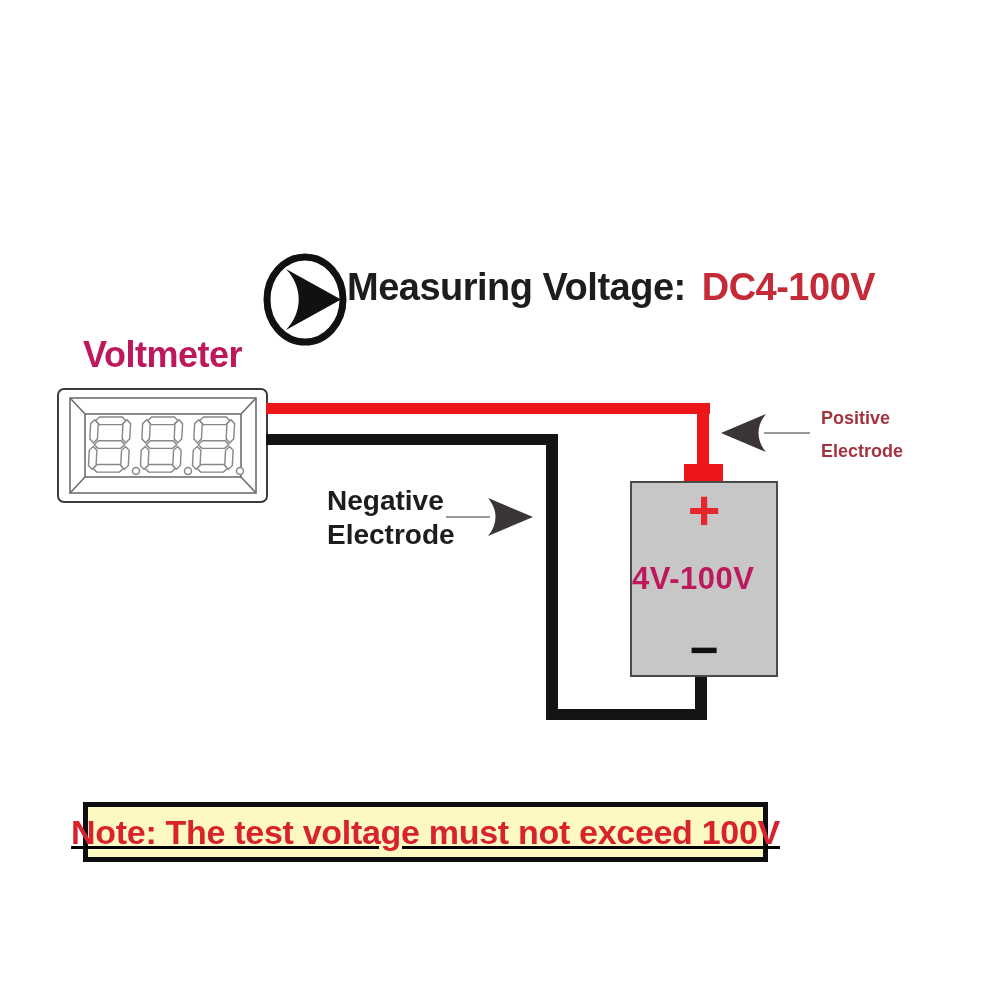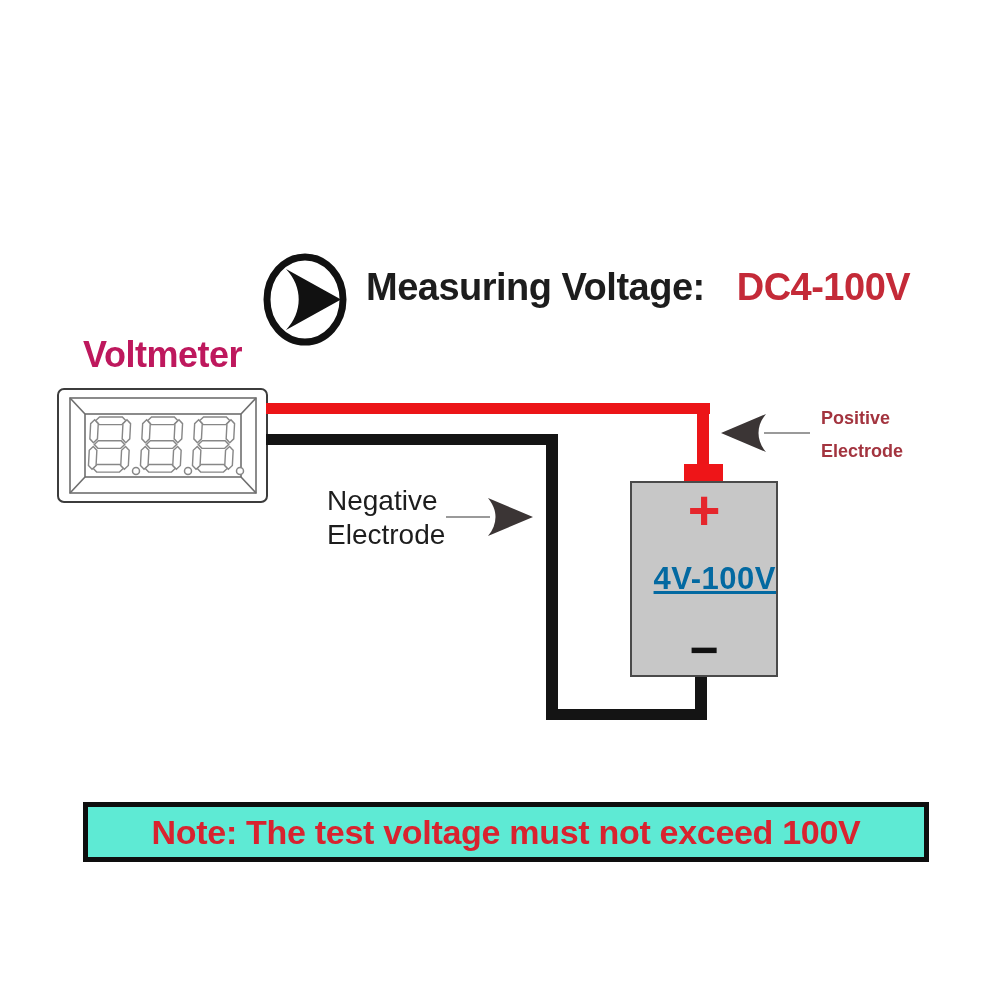--- a/index.html
+++ b/index.html
@@ -3,50 +3,50 @@
 <meta charset="utf-8">
 <style>
   html,body{margin:0;padding:0;background:#ffffff;}
   #canvas{
     position:relative;width:1000px;height:1000px;background:#ffffff;
     font-family:"Liberation Sans","DejaVu Sans",sans-serif;overflow:hidden;
   }
   .abs{position:absolute;}
   
   #header-icon{left:262px;top:253px;width:86px;height:93px;}
-  #header-text{left:366px;top:266px;display:flex;align-items:center;white-space:nowrap;}
+  #header-text{left:347px;top:266px;display:flex;align-items:center;white-space:nowrap;}
   #header-title{font-size:38px;font-weight:bold;color:#1d1d1d;letter-spacing:-0.5px;}
-  #header-range{font-size:38px;font-weight:bold;color:#c42a38;margin-left:32px;letter-spacing:-0.5px;}
+  #header-range{font-size:38px;font-weight:bold;color:#c42a38;margin-left:16px;letter-spacing:-0.5px;}
   
   #voltmeter-label{left:57px;top:334px;width:211px;text-align:center;font-size:36px;font-weight:bold;color:#be185d;letter-spacing:-0.5px;}
   #voltmeter-box{left:57px;top:388px;width:211px;height:115px;background:#fff;border:2px solid #3c3c3c;border-radius:7px;box-sizing:border-box;}
   #voltmeter-box svg{display:block;width:100%;height:100%;}
   
   .wire{position:absolute;}
   #wire-red-h{left:266px;top:403px;width:444px;height:11px;background:#ec1518;}
   #wire-red-v{left:697px;top:403px;width:12px;height:64px;background:#ec1518;}
   #battery-terminal{left:684px;top:464px;width:39px;height:18px;background:#ee1518;}
   #wire-black-h1{left:266px;top:434px;width:292px;height:11px;background:#141414;}
   #wire-black-v{left:546px;top:434px;width:12px;height:286px;background:#141414;}
   #wire-black-h2{left:546px;top:709px;width:161px;height:11px;background:#141414;}
   #wire-black-v2{left:695px;top:676px;width:12px;height:44px;background:#141414;}
   
   #battery-body{left:630px;top:481px;width:148px;height:196px;background:#c7c7c7;border:2px solid #4a4a4a;box-sizing:border-box;}
   #battery-plus{position:absolute;left:0;top:-6px;width:100%;text-align:center;font-size:56px;font-weight:bold;color:#e5262c;}
-  #battery-label{position:absolute;left:0;top:78px;width:100%;text-align:right;font-size:31px;font-weight:bold;color:#0369a1;letter-spacing:0.5px;text-decoration:underline;}
+  #battery-label{position:absolute;left:0;top:78px;width:100%;text-align:left;font-size:31px;font-weight:bold;color:#be185d;letter-spacing:0.5px;}
   #battery-minus{position:absolute;left:0;bottom:-4px;width:100%;text-align:center;font-size:50px;font-weight:bold;color:#111;}
   
   #positive-arrow{left:720px;top:413px;width:46px;height:40px;}
   #positive-line{left:764px;top:432px;width:46px;height:2px;background:#9a9a9a;}
   #positive-text{left:821px;top:402px;font-size:18px;font-weight:bold;color:#a3343f;line-height:33px;white-space:nowrap;}
-  #negative-text{left:327px;top:484px;font-size:28px;font-weight:normal;color:#1d1d1d;line-height:34px;white-space:nowrap;}
+  #negative-text{left:327px;top:484px;font-size:28px;font-weight:bold;color:#1d1d1d;line-height:34px;white-space:nowrap;}
   #negative-line{left:446px;top:516px;width:44px;height:2px;background:#9a9a9a;}
   #negative-arrow{left:488px;top:497px;width:46px;height:40px;}
   
-  #note-box{left:83px;top:802px;width:846px;height:60px;border:5px solid #0e0e0e;box-sizing:border-box;display:flex;align-items:center;justify-content:center;background:#5eead4;}
+  #note-box{left:83px;top:802px;width:685px;height:60px;border:5px solid #0e0e0e;box-sizing:border-box;display:flex;align-items:center;justify-content:center;background:#fef9c3;text-decoration:underline;}
   #note-text{font-size:34px;font-weight:bold;color:#d8232f;white-space:nowrap;letter-spacing:-0.3px;}
 </style>
 </head>
 <body>
 
 <div id="canvas">
 
   <div class="abs" id="header-icon">
     <svg viewBox="0 0 86 93" xmlns="http://www.w3.org/2000/svg">
       <ellipse cx="43" cy="46.5" rx="38" ry="42.5" fill="none" stroke="#111" stroke-width="7"></ellipse>

